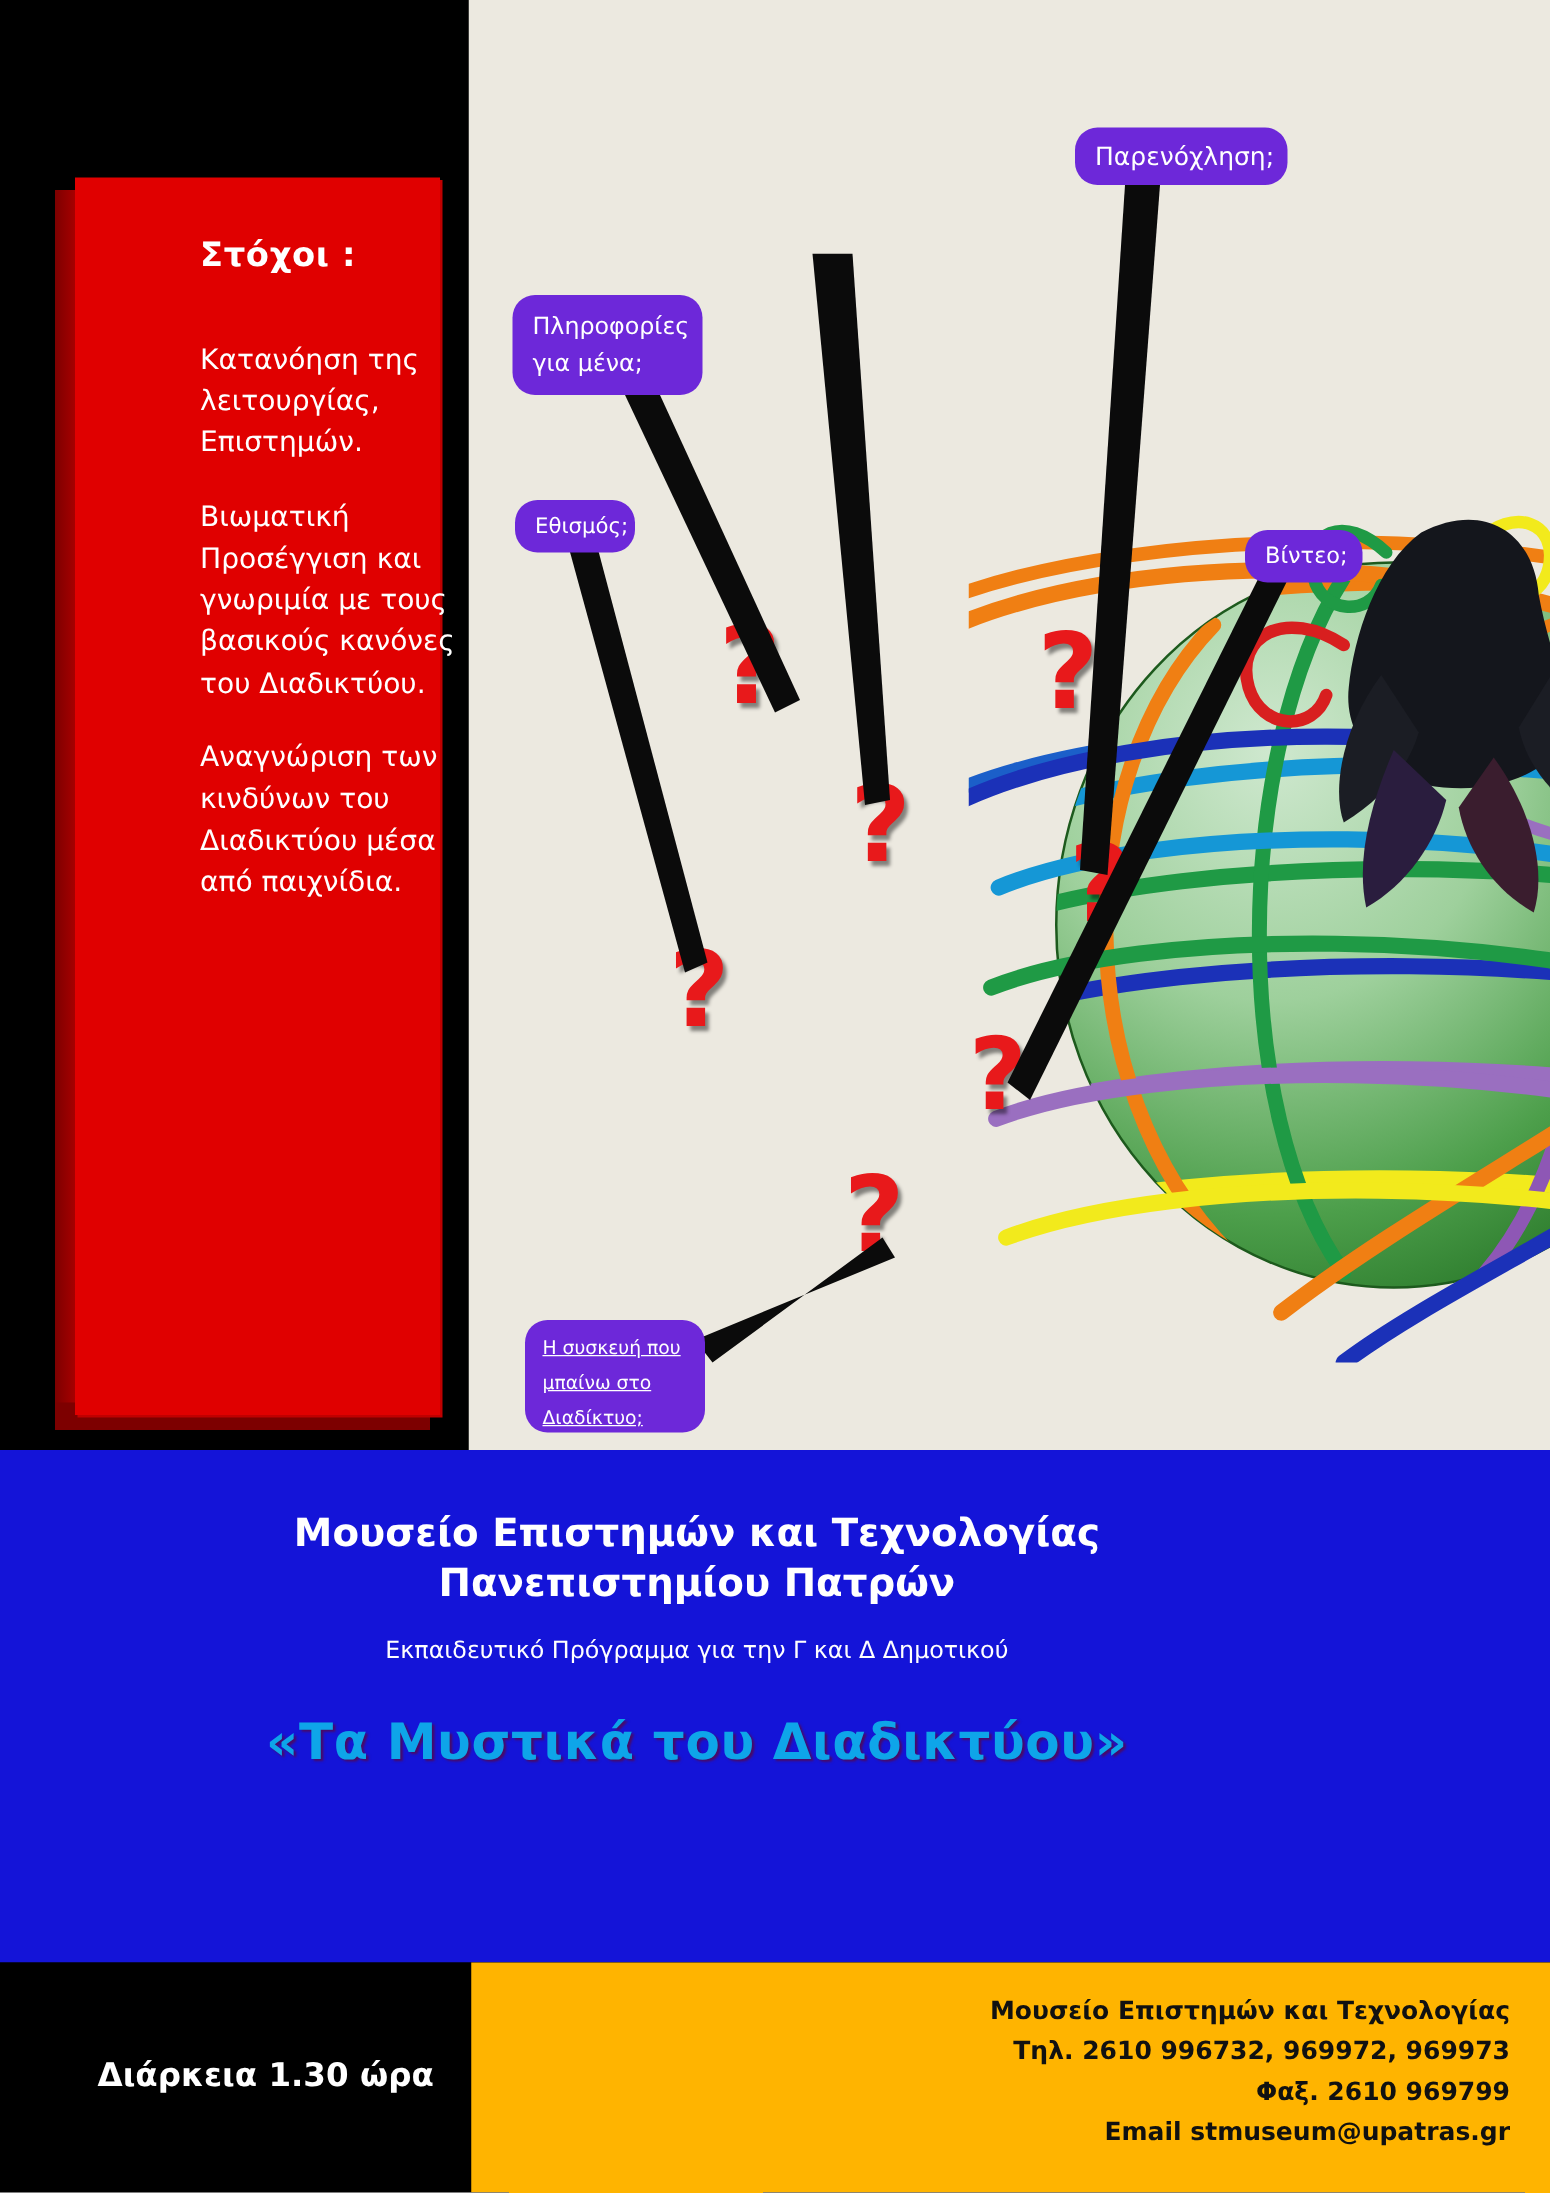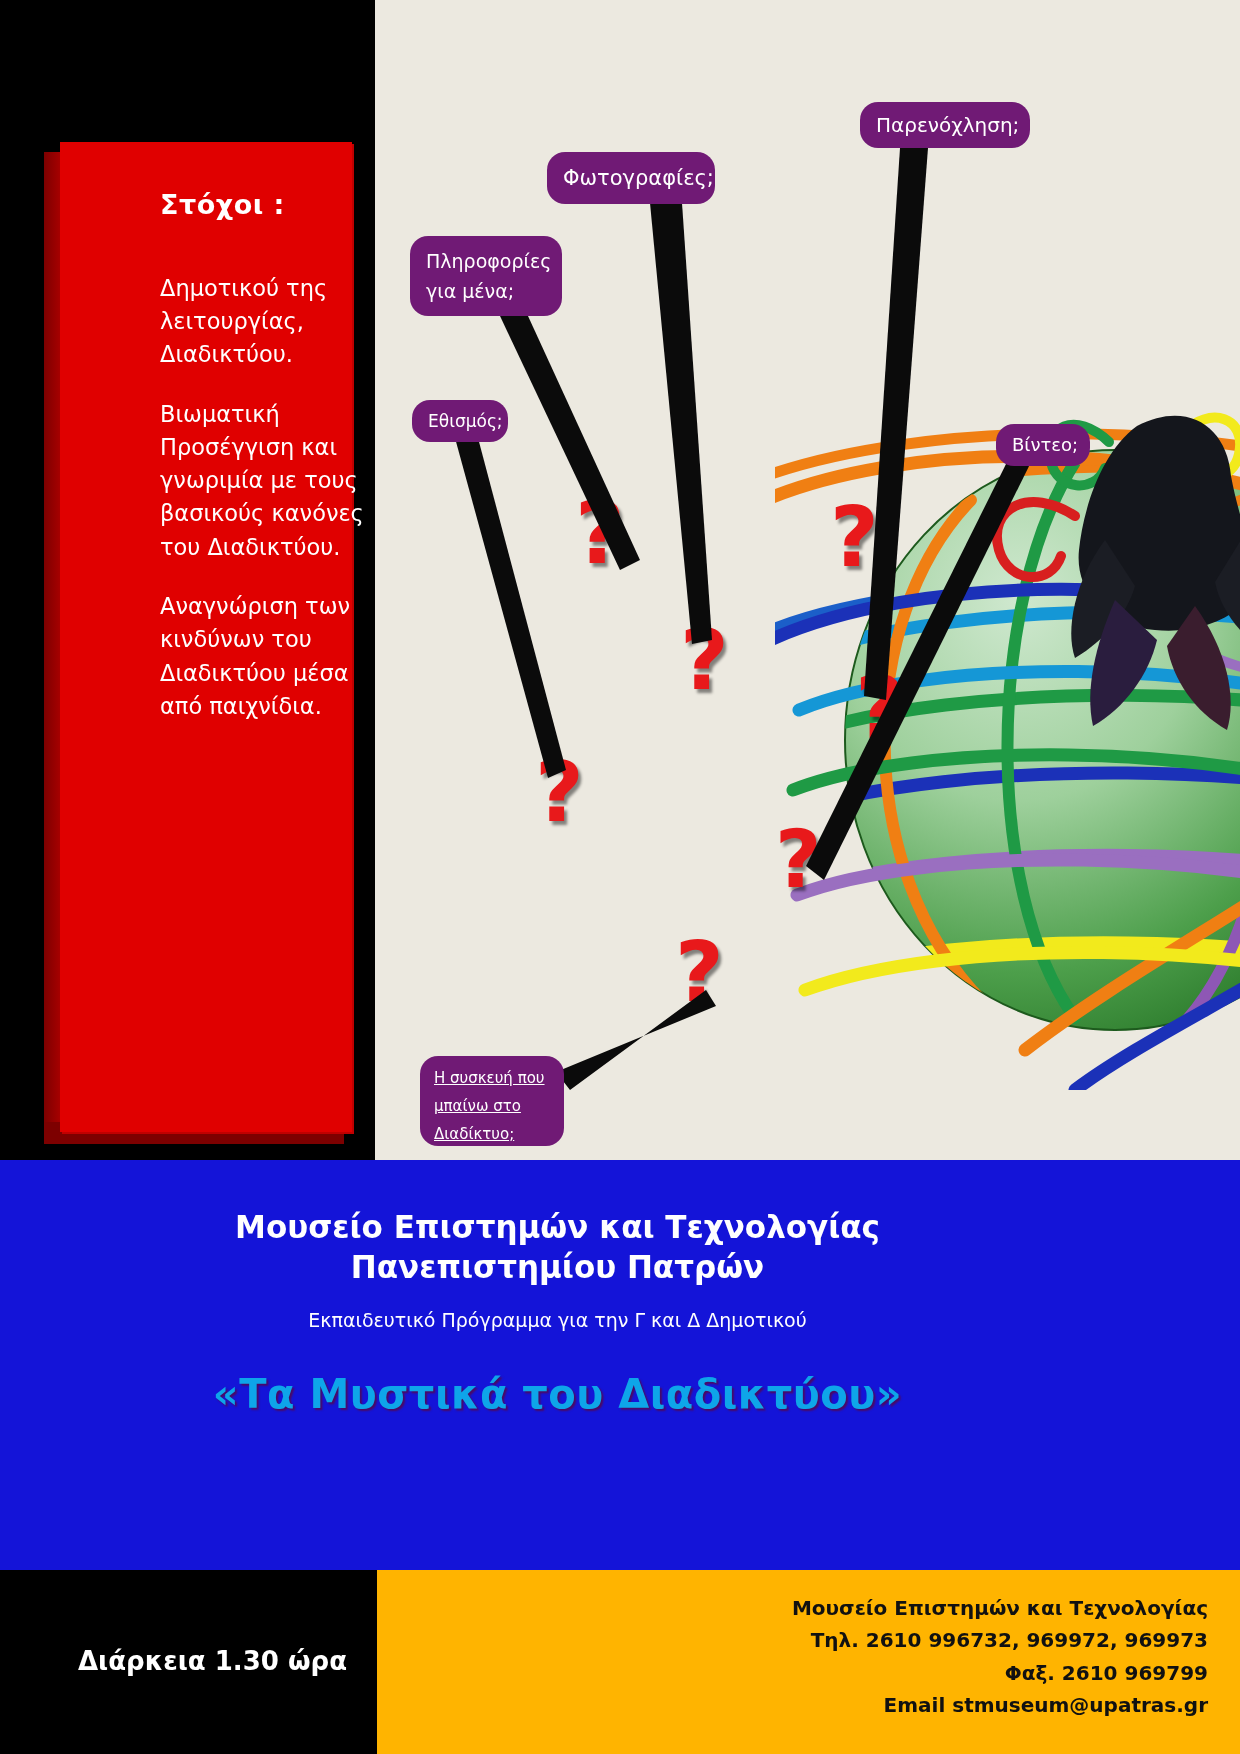--- a/index.html
+++ b/index.html
@@ -23,21 +23,21 @@
   .obj-p{font-size:22.5px;line-height:1.48;margin:0 0 26px 0;font-weight:400;}
 
   
   .globe-wrap{position:absolute;left:400px;top:390px;width:700px;height:700px;}
 
   
   .qm{position:absolute;color:#e8191b;font-weight:bold;font-family:"DejaVu Sans","Liberation Sans",sans-serif;
       text-shadow:3px 4px 3px rgba(0,0,0,.45);line-height:1;}
 
   
-  .bubble{position:absolute;background:#701a75;border-radius:18px;color:#fff;
+  .bubble{position:absolute;background:#6d28d9;border-radius:18px;color:#fff;
           padding:10px 16px;box-sizing:border-box;z-index:6;}
   .bubble span{display:block;white-space:pre-line;}
 
   
   .blue{position:absolute;left:0;top:1160px;width:1240px;height:410px;background:#1414d8;}
   .blue-in{position:absolute;left:0;top:0;width:1115px;text-align:center;color:#fff;}
   .mus1{font-size:31px;font-weight:bold;line-height:1.28;padding-top:48px;}
   .sub1{font-size:19px;font-weight:400;padding-top:22px;}
   .title-main{font-size:40px;font-weight:bold;color:#0ea5e9;padding-top:40px;letter-spacing:.5px;
               text-shadow:2px 2px 2px rgba(120,0,0,.55);}
@@ -152,23 +152,20 @@
 
     <div class="bubble" style="left:412px;top:400px;width:96px;height:42px;font-size:17px;line-height:22px;">
       <span>Εθισμός;</span>
     </div>
 
     <div class="bubble" style="left:410px;top:236px;width:152px;height:80px;font-size:19px;line-height:30px;">
       <span>Πληροφορίες
 για μένα;</span>
     </div>
 
-    <div class="bubble" style="left:547px;top:152px;width:168px;height:52px;font-size:21px;line-height:32px;">
-      <span>Φωτογραφίες;</span>
-    </div>
 
     <div class="bubble" style="left:860px;top:102px;width:170px;height:46px;font-size:20px;line-height:26px;">
       <span>Παρενόχληση;</span>
     </div>
 
     <div class="bubble" style="left:996px;top:424px;width:94px;height:42px;font-size:18px;line-height:22px;">
       <span>Βίντεο;</span>
     </div>
 
     <div class="bubble" style="left:420px;top:1056px;width:144px;height:90px;font-size:15px;line-height:28px;padding:8px 14px;text-decoration:underline;">
@@ -177,21 +174,21 @@
 Διαδίκτυο;</span>
     </div>
 
     <div class="red-shadow"></div>
     <div class="red-bevel"></div>
     <div class="red-bevel-bottom"></div>
     <div class="red-panel"></div>
 
     <div class="obj-inner">
       <div class="obj-title">Στόχοι :</div>
-      <p class="obj-p">Δημοτικού της λειτουργίας, Διαδικτύου.</p>
+      <p class="obj-p">Κατανόηση της λειτουργίας, Επιστημών.</p>
       <p class="obj-p">Βιωματική Προσέγγιση και γνωριμία με τους βασικούς κανόνες του Διαδικτύου.</p>
       <p class="obj-p">Αναγνώριση των  κινδύνων του Διαδικτύου μέσα από παιχνίδια.</p>
     </div>
   </div>
 
   <div class="blue">
     <div class="blue-in">
       <div class="mus1">Μουσείο  Επιστημών και Τεχνολογίας</div>
       <div class="mus1" style="padding-top:0">Πανεπιστημίου Πατρών</div>
       <div class="sub1">Εκπαιδευτικό Πρόγραμμα για την Γ και Δ Δημοτικού</div>

